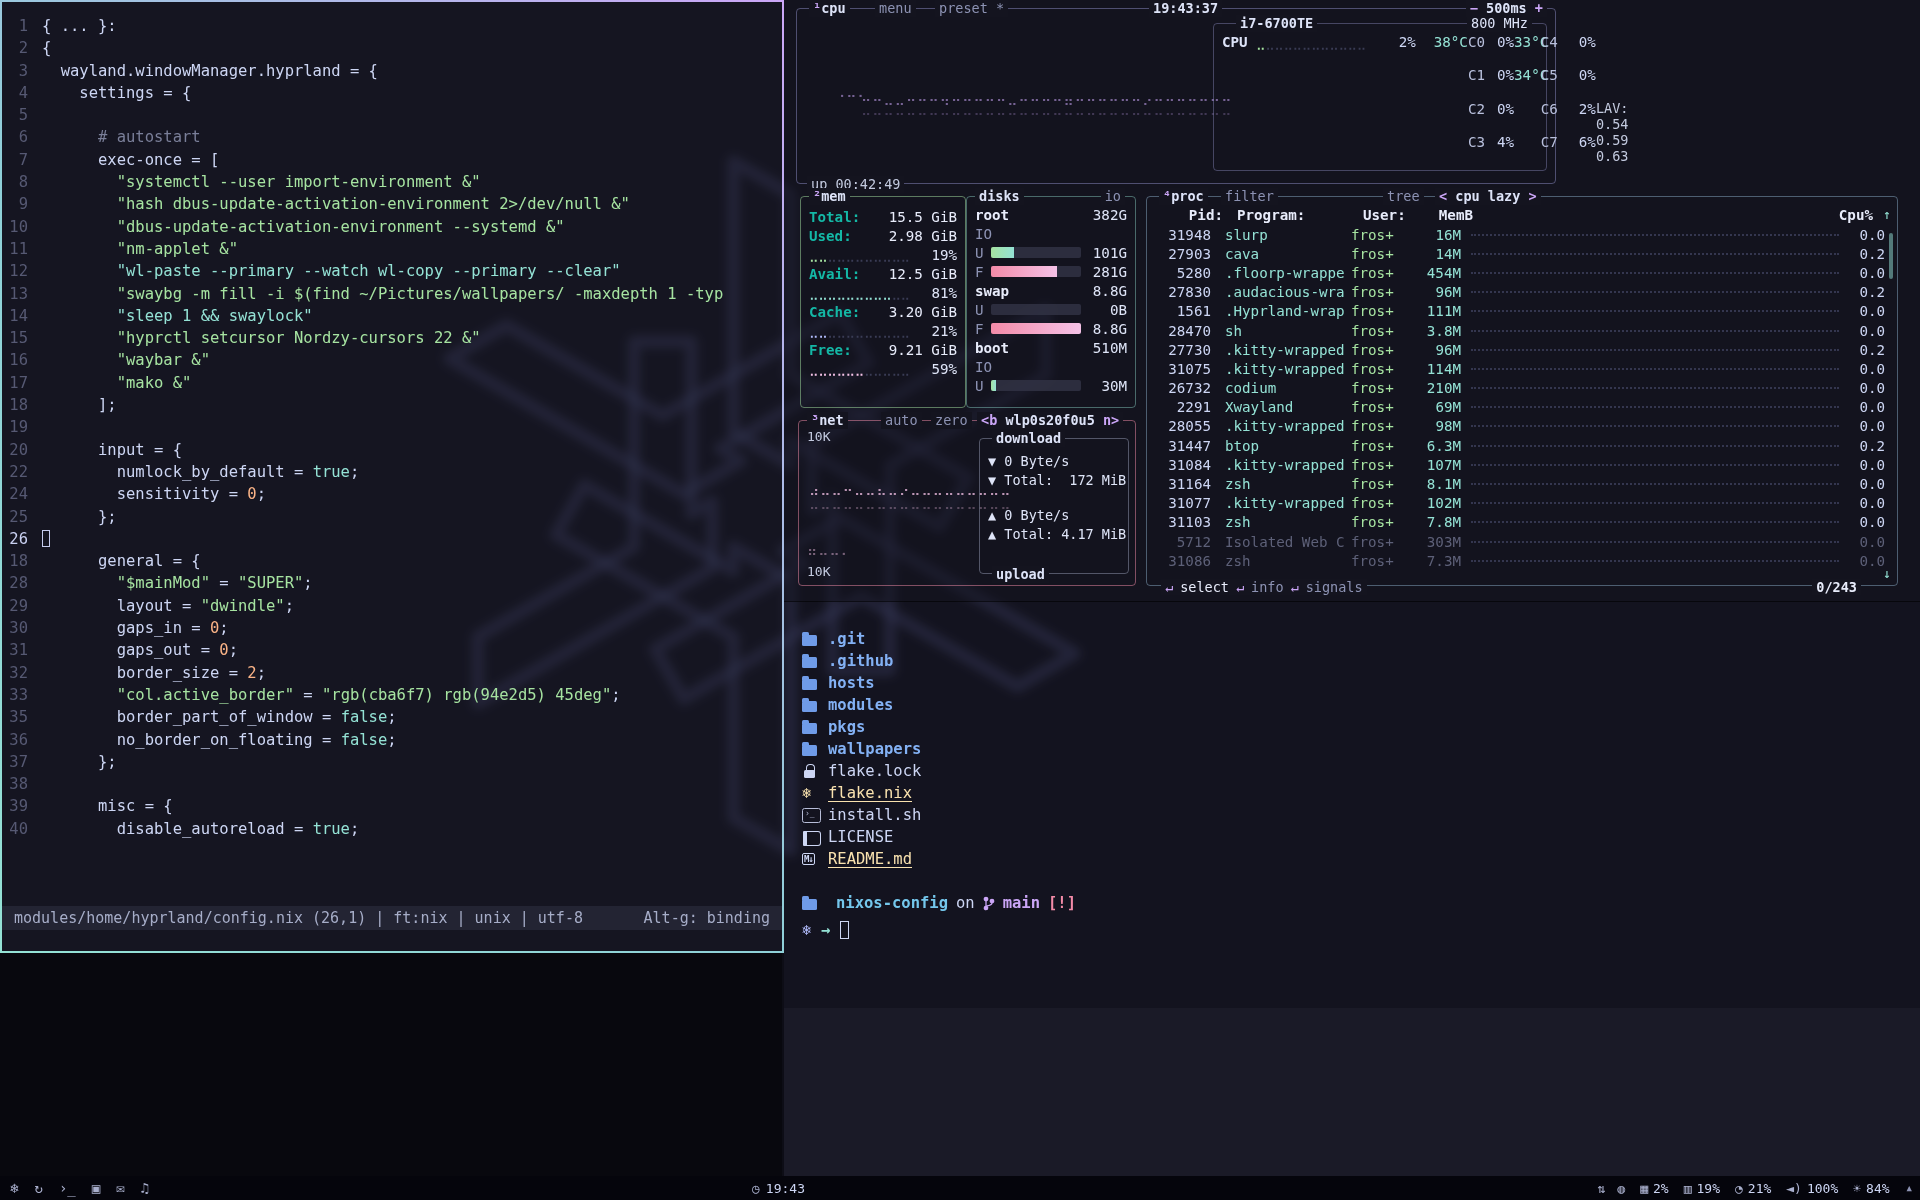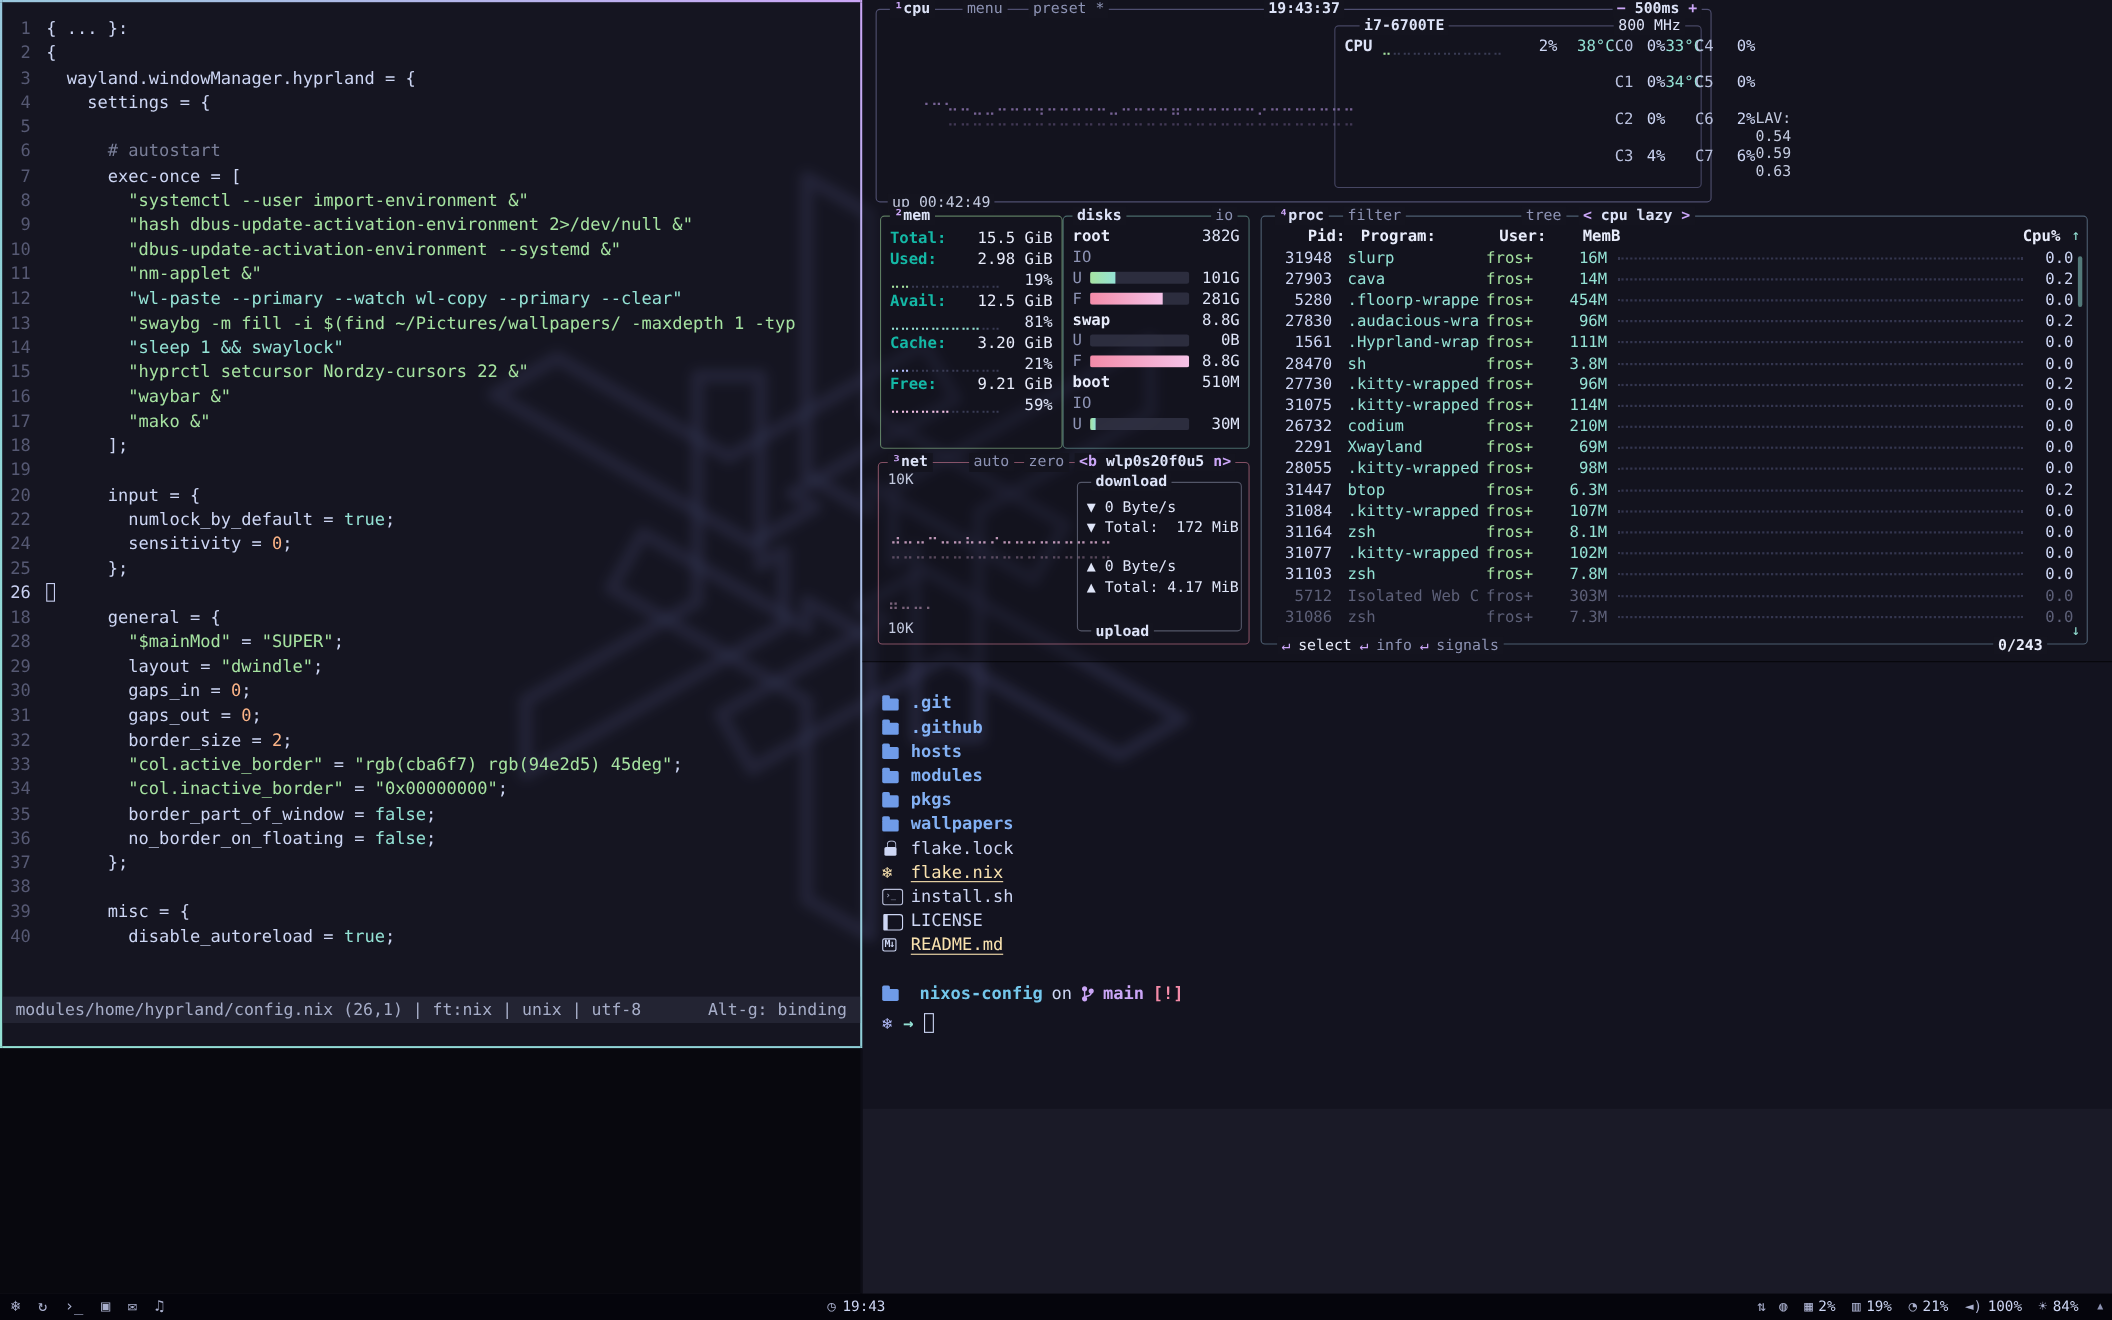--- a/index.html
+++ b/index.html
@@ -225,21 +225,20 @@
         <div class="eline"><span class="lnum">24</span><span class="lcode"><span class="c-fg">        sensitivity = </span><span class="c-num">0</span><span class="c-fg">;</span></span></div>
         <div class="eline"><span class="lnum">25</span><span class="lcode"><span class="c-fg">      };</span></span></div>
         <div class="eline"><span class="lnum lnum-cur">26</span><span class="lcode"><span class="hcursor"></span></span></div>
         <div class="eline"><span class="lnum">18</span><span class="lcode"><span class="c-fg">      general = {</span></span></div>
         <div class="eline"><span class="lnum">28</span><span class="lcode"><span class="c-fg">        </span><span class="c-str">"$mainMod"</span><span class="c-fg"> = </span><span class="c-str">"SUPER"</span><span class="c-fg">;</span></span></div>
         <div class="eline"><span class="lnum">29</span><span class="lcode"><span class="c-fg">        layout = </span><span class="c-str">"dwindle"</span><span class="c-fg">;</span></span></div>
         <div class="eline"><span class="lnum">30</span><span class="lcode"><span class="c-fg">        gaps_in = </span><span class="c-num">0</span><span class="c-fg">;</span></span></div>
         <div class="eline"><span class="lnum">31</span><span class="lcode"><span class="c-fg">        gaps_out = </span><span class="c-num">0</span><span class="c-fg">;</span></span></div>
         <div class="eline"><span class="lnum">32</span><span class="lcode"><span class="c-fg">        border_size = </span><span class="c-num">2</span><span class="c-fg">;</span></span></div>
         <div class="eline"><span class="lnum">33</span><span class="lcode"><span class="c-fg">        </span><span class="c-str">"col.active_border"</span><span class="c-fg"> = </span><span class="c-str">"rgb(cba6f7) rgb(94e2d5) 45deg"</span><span class="c-fg">;</span></span></div>
-        <div class="eline"><span class="lnum">34</span><span class="lcode"><span class="c-fg">        </span><span class="c-str">"col.inactive_border"</span><span class="c-fg"> = </span><span class="c-str">"0x00000000"</span><span class="c-fg">;</span></span></div>
         <div class="eline"><span class="lnum">35</span><span class="lcode"><span class="c-fg">        border_part_of_window = </span><span class="c-teal">false</span><span class="c-fg">;</span></span></div>
         <div class="eline"><span class="lnum">36</span><span class="lcode"><span class="c-fg">        no_border_on_floating = </span><span class="c-teal">false</span><span class="c-fg">;</span></span></div>
         <div class="eline"><span class="lnum">37</span><span class="lcode"><span class="c-fg">      };</span></span></div>
         <div class="eline"><span class="lnum">38</span><span class="lcode"></span></div>
         <div class="eline"><span class="lnum">39</span><span class="lcode"><span class="c-fg">      misc = {</span></span></div>
         <div class="eline"><span class="lnum">40</span><span class="lcode"><span class="c-fg">        disable_autoreload = </span><span class="c-teal">true</span><span class="c-fg">;</span></span></div>
       </div>
     <div id="statusline">
       <span>modules/home/hyprland/config.nix (26,1) | ft:nix | unix | utf-8</span>
       <span>Alt-g: binding</span>

